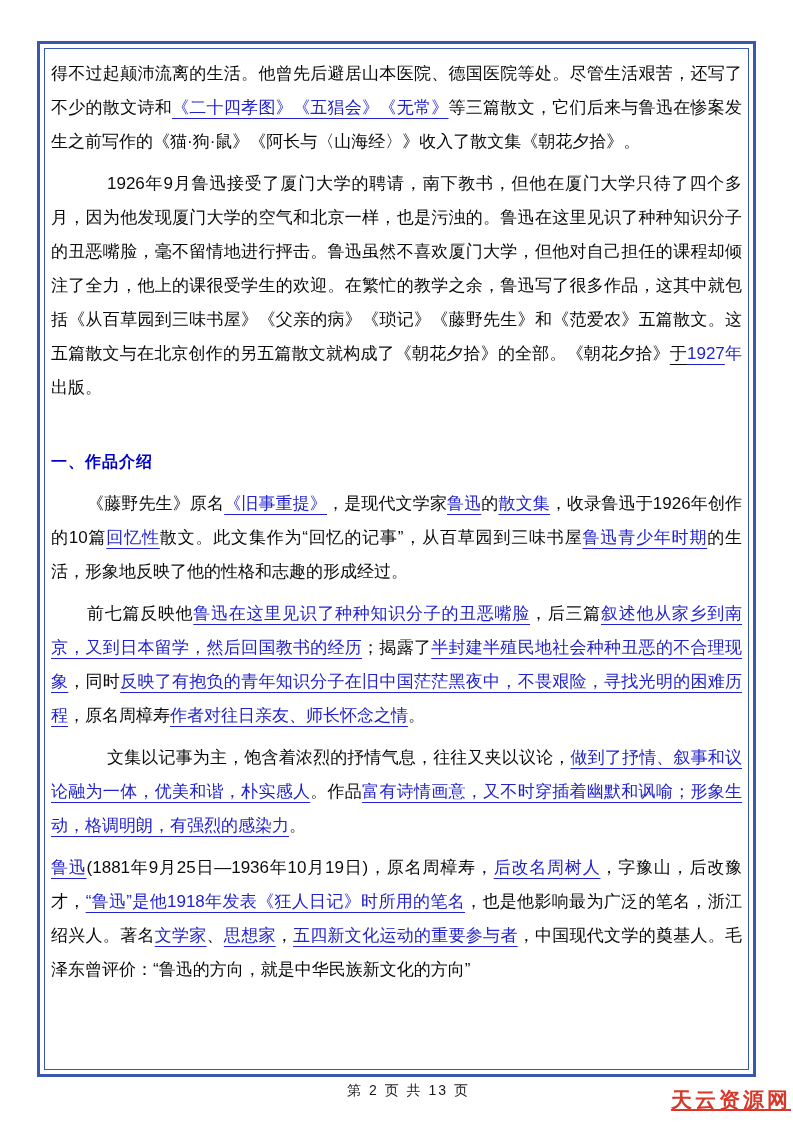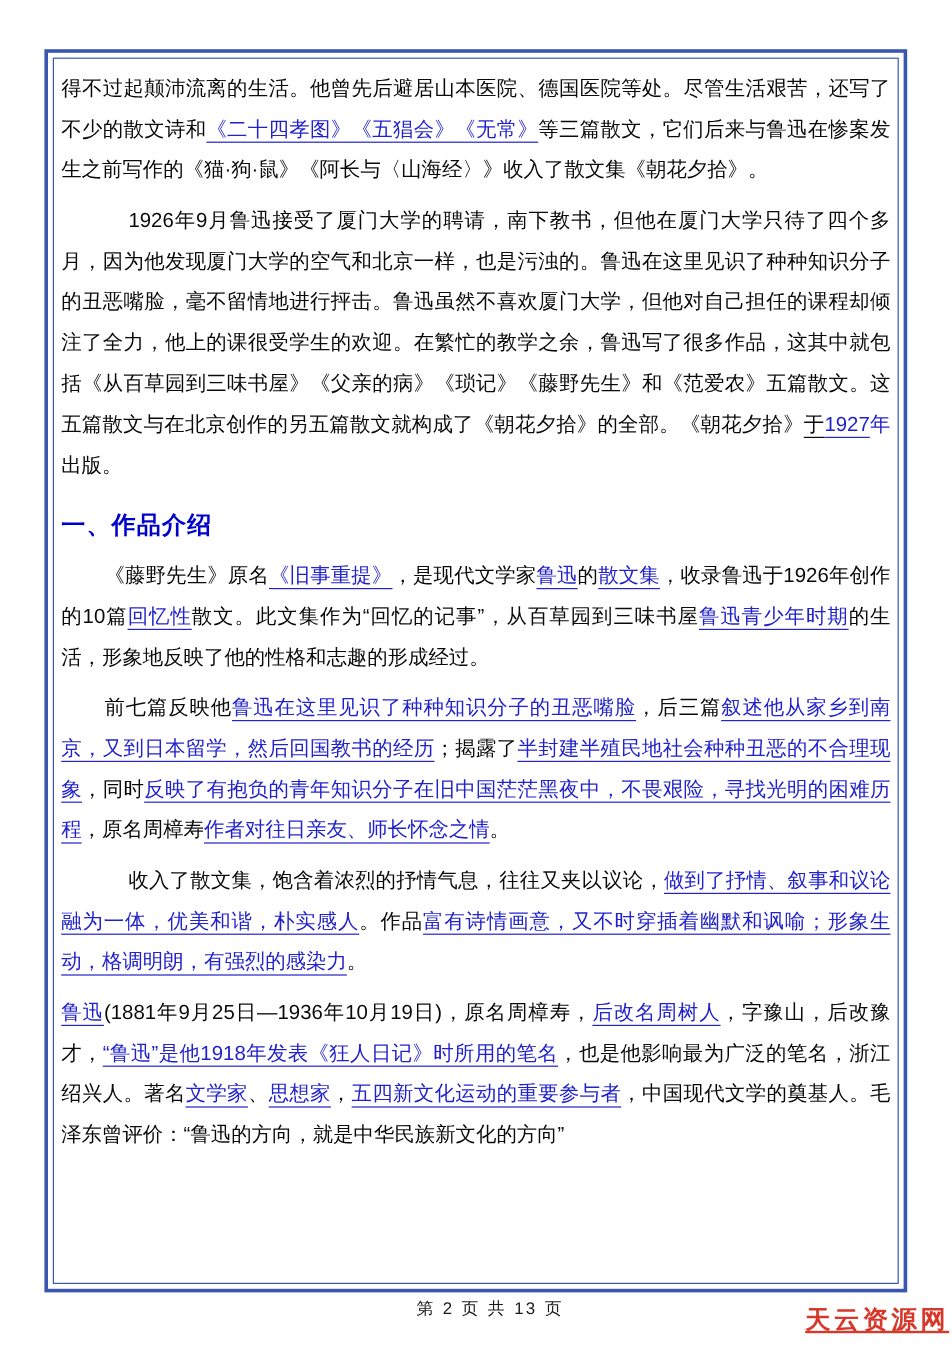--- a/index.html
+++ b/index.html
@@ -18,22 +18,22 @@
     padding:8px 6px 0 6px;overflow:hidden;
   }
   .doc p{
     margin:8px 0 0 0;font-size:17px;line-height:34px;
     text-align:justify;color:#0a0a0a;
   }
   .doc p:first-child{margin-top:0;}
   .doc .ind2{text-indent:36px;}
   .doc .ind3{text-indent:56px;}
   .doc .section-heading{
-    color:var(--heading,#0000cc);font-weight:bold;font-size:20px;
-    line-height:34px;margin:16px 0 4px 0;letter-spacing:1px;
+    color:var(--heading,#0000cc);font-weight:bold;font-size:16px;
+    line-height:34px;margin:40px 0 4px 0;letter-spacing:1px;
   }
   .run-link{
     color:var(--link,#2222cc);
     text-decoration:underline;text-underline-offset:5px;text-decoration-thickness:1px;
     cursor:pointer;
   }
   .run-ublack{
     color:#0a0a0a;
     text-decoration:underline;text-underline-offset:5px;text-decoration-thickness:1px;
   }
@@ -51,19 +51,19 @@
 </head>
 <body>
 
 <div class="frame">
   <div class="frame-inner doc" id="doc-body">
       <p><span>得不过起颠沛流离的生活。他曾先后避居山本医院、德国医院等处。尽管生活艰苦，还写了不少的散文诗和</span><span class="run-link">《二十四孝图》《五猖会》《无常》</span><span>等三篇散文，它们后来与鲁迅在惨案发生之前写作的《猫·狗·鼠》《阿长与〈山海经〉》收入了散文集《朝花夕拾》。</span></p>
       <p class="ind3"><span>1926年9月鲁迅接受了厦门大学的聘请，南下教书，但他在厦门大学只待了四个多月，因为他发现厦门大学的空气和北京一样，也是污浊的。鲁迅在这里见识了种种知识分子的丑恶嘴脸，毫不留情地进行抨击。鲁迅虽然不喜欢厦门大学，但他对自己担任的课程却倾注了全力，他上的课很受学生的欢迎。在繁忙的教学之余，鲁迅写了很多作品，这其中就包括《从百草园到三味书屋》《父亲的病》《琐记》《藤野先生》和《范爱农》五篇散文。这五篇散文与在北京创作的另五篇散文就构成了《朝花夕拾》的全部。《朝花夕拾》</span><span class="run-ublack">于</span><span class="run-link">1927</span><span class="run-link" style="text-decoration: none;">年</span><span>出版。</span></p>
       <div class="section-heading">一、作品介绍</div>
       <p class="ind2"><span>《藤野先生》原名</span><span class="run-link">《旧事重提》</span><span>，是现代文学家</span><span class="run-link">鲁迅</span><span>的</span><span class="run-link">散文集</span><span>，收录鲁迅于1926年创作的10篇</span><span class="run-link">回忆性</span><span>散文。此文集作为“回忆的记事”，从百草园到三味书屋</span><span class="run-link">鲁迅青少年时期</span><span>的生活，形象地反映了他的性格和志趣的形成经过。</span></p>
       <p class="ind2"><span>前七篇反映他</span><span class="run-link">鲁迅在这里见识了种种知识分子的丑恶嘴脸</span><span>，后三篇</span><span class="run-link">叙述他从家乡到南京，又到日本留学，然后回国教书的经历</span><span>；揭露了</span><span class="run-link">半封建半殖民地社会种种丑恶的不合理现象</span><span>，同时</span><span class="run-link">反映了有抱负的青年知识分子在旧中国茫茫黑夜中，不畏艰险，寻找光明的困难历程</span><span>，原名周樟寿</span><span class="run-link">作者对往日亲友、师长怀念之情</span><span>。</span></p>
-      <p class="ind3"><span>收入了散文集，饱含着浓烈的抒情气息，往往又夹以议论，</span><span class="run-link">做到了抒情、叙事和议论融为一体，优美和谐，朴实感人</span><span>。作品</span><span class="run-link">富有诗情画意，又不时穿插着幽默和讽喻；形象生动，格调明朗，有强烈的感染力</span><span>。</span></p>
+      <p class="ind3"><span>文集以记事为主，饱含着浓烈的抒情气息，往往又夹以议论，</span><span class="run-link">做到了抒情、叙事和议论融为一体，优美和谐，朴实感人</span><span>。作品</span><span class="run-link">富有诗情画意，又不时穿插着幽默和讽喻；形象生动，格调明朗，有强烈的感染力</span><span>。</span></p>
       <p><span class="run-link">鲁迅</span><span>(1881年9月25日—1936年10月19日)，原名周樟寿，</span><span class="run-link">后改名周树人</span><span>，字豫山，后改豫才，</span><span class="run-link">“鲁迅”是他1918年发表《狂人日记》时所用的笔名</span><span>，也是他影响最为广泛的笔名，浙江绍兴人。著名</span><span class="run-link">文学家</span><span>、</span><span class="run-link">思想家</span><span>，</span><span class="run-link">五四新文化运动的重要参与者</span><span>，中国现代文学的奠基人。毛泽东曾评价：“鲁迅的方向，就是中华民族新文化的方向”</span></p>
     </div>
 </div>
 
 <div class="footer-pageinfo">第 2 页 共 13 页</div>
 <div class="watermark">天云资源网</div>
 
 </body></html>

